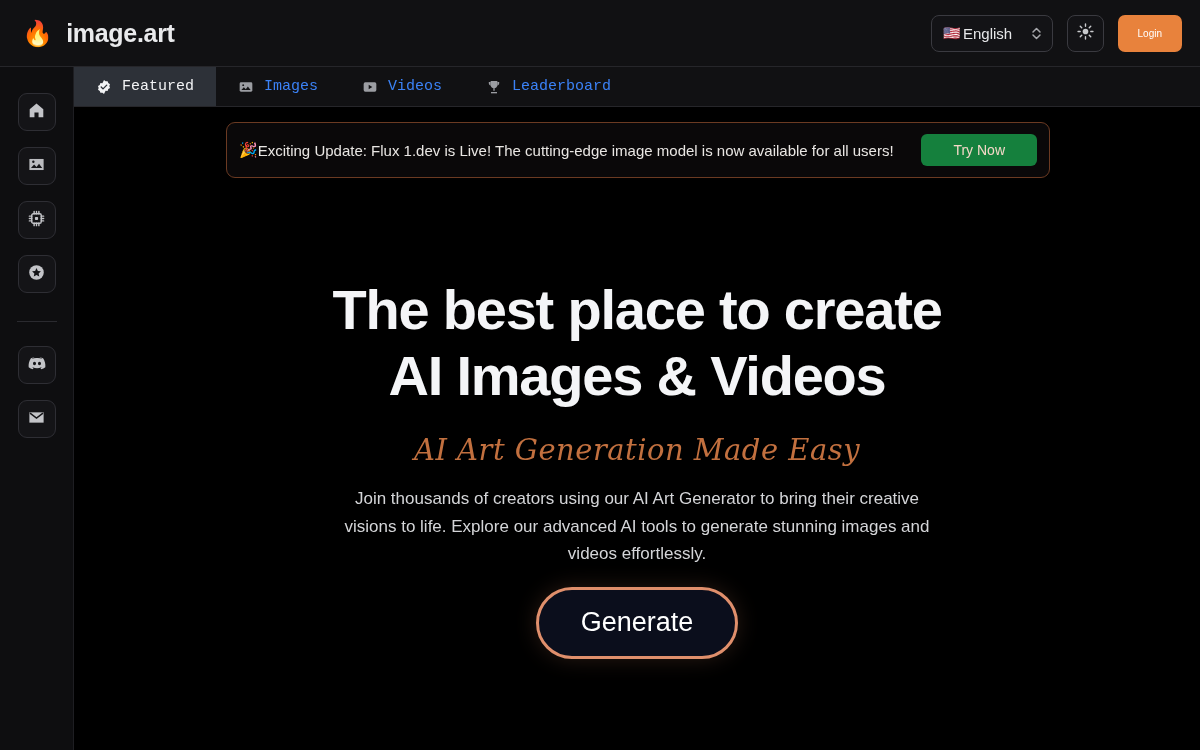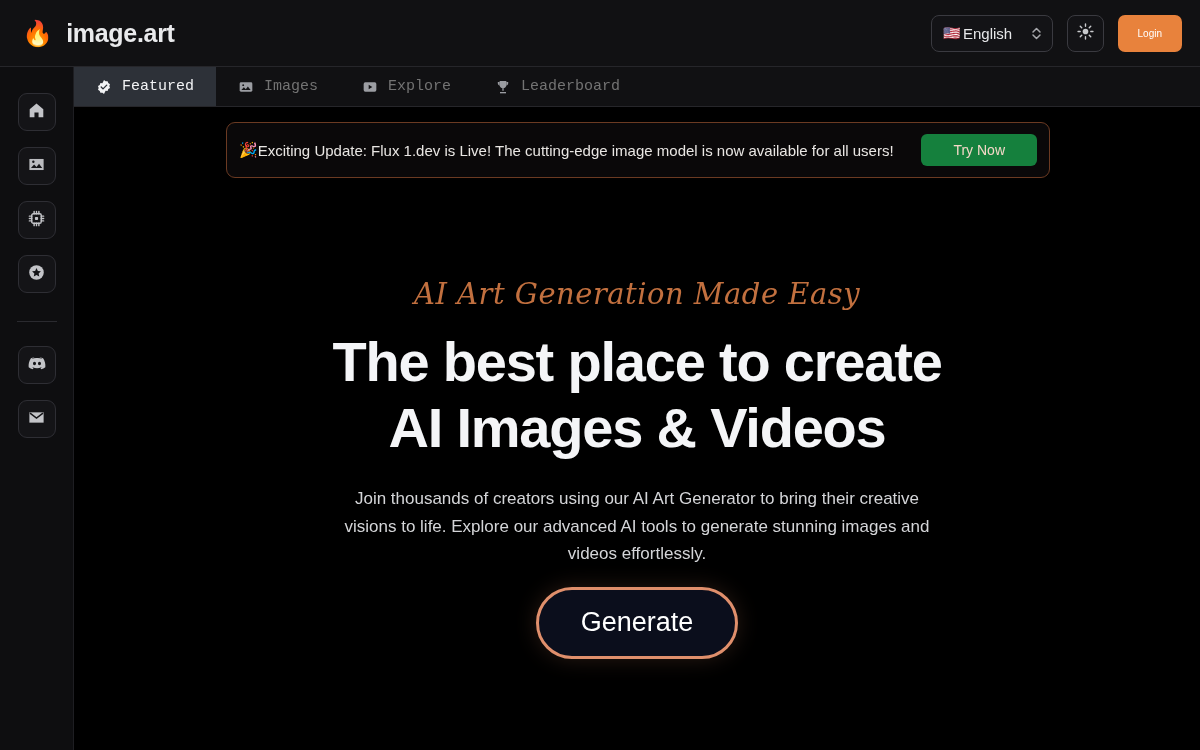--- a/index.html
+++ b/index.html
@@ -91,21 +91,21 @@
     position: absolute; top: 67px; left: 74px;
     width: 1126px; height: 40px;
     background: #111113;
     border-bottom: 1px solid #26262a;
     display: flex; align-items: stretch; font-family: Liberation Mono, monospace;
   }
   .tab {
     display: flex; align-items: center; gap: 10px;
     padding: 0 22px;
     font-size: 15px;
-    color: #737373;
+    color: #3b82f6;
   }
   .tab .tab-icon { display: flex; align-items: center; color: #9b9da2; }
   .tab.active { background: #2d3138; color: #f2f3f5; }
   .tab.active .tab-icon { color: #f2f3f5; }
 
   
   #main {
     position: absolute; top: 107px; left: 74px;
     width: 1126px; height: 643px;
     background: #000000;
@@ -310,45 +310,45 @@
     <span>Images</span>
   </div>
 
   <div class="tab">
     <span class="tab-icon">
       <svg width="16" height="16" viewBox="0 0 24 24" fill="currentColor">
         <rect x="2.5" y="5" width="19" height="14" rx="2.5"></rect>
         <path d="M10 8.8l5.5 3.2-5.5 3.2z" fill="#111113"></path>
       </svg>
     </span>
-    <span>Explore</span>
+    <span>Videos</span>
   </div>
 
   <div class="tab">
     <span class="tab-icon">
       <svg width="16" height="16" viewBox="0 0 24 24" fill="currentColor">
         <path d="M7 3h10v5.5a5 5 0 0 1-10 0z"></path>
         <path d="M11 13h2v4.5h-2z"></path>
         <path d="M7.5 19.5h9V21.5h-9z"></path>
         <path d="M7 4.5H4.2v2c0 1.8 1.2 3.2 2.8 3.5zM17 4.5h2.8v2c0 1.8-1.2 3.2-2.8 3.5z"></path>
       </svg>
     </span>
     <span>Leaderboard</span>
   </div>
 
 </div>
 
 <div id="main">
 
   <div id="hero">
-    <div id="eyebrow">AI Art Generation Made Easy</div>
     <div id="headline">
       <span class="line">The best place to create</span>
       <span class="line">AI Images &amp; Videos</span>
     </div>
+    <div id="eyebrow">AI Art Generation Made Easy</div>
     <div id="subtitle">Join thousands of creators using our AI Art Generator to bring their creative visions to life. Explore our advanced AI tools to generate stunning images and videos effortlessly.</div>
     <button id="generate-button">Generate</button>
   </div>
 
   <div id="banner">
     <div id="banner-text">
       <span id="banner-emoji">🎉</span>
       <span>Exciting Update: Flux 1.dev is Live! The cutting-edge image model is now available for all users!</span>
     </div>
     <button id="banner-cta">Try Now</button>

